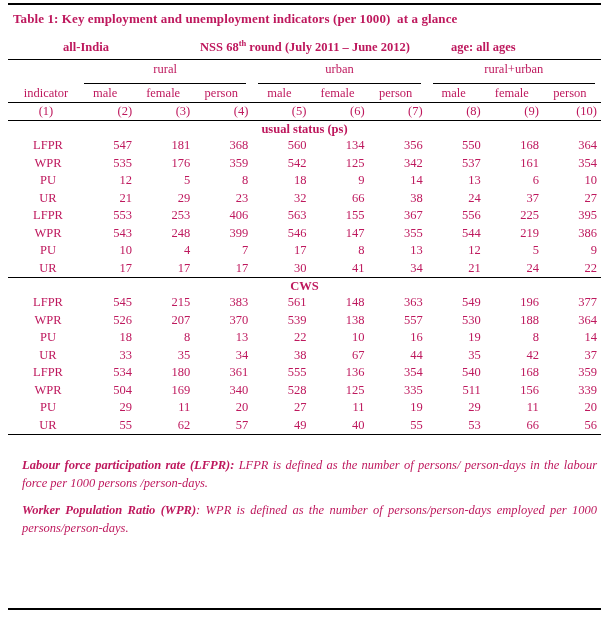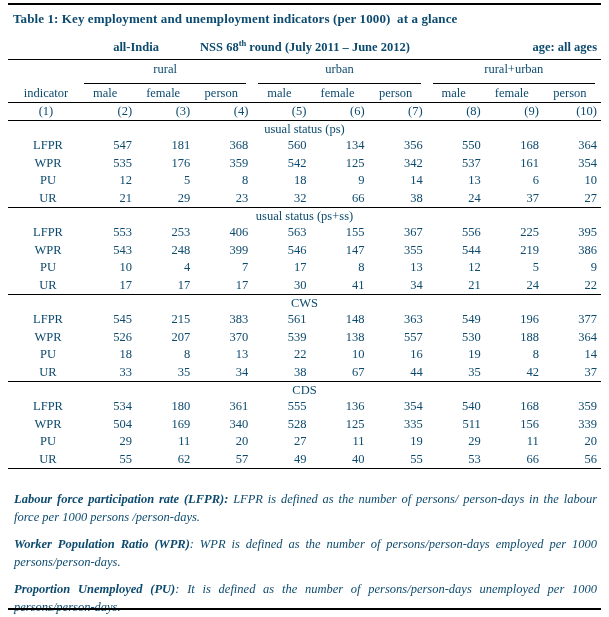--- a/index.html
+++ b/index.html
@@ -1,43 +1,43 @@
 <!DOCTYPE html>
 <html><head>
 <meta charset="utf-8">
 <style>
   html, body { margin: 0; padding: 0; background: #fff; }
   .page {
     position: relative;
     width: 609px; height: 617px;
     background: #fff;
-    color: #0c4a6e;
+    color: #be185d;
     font-family: "Liberation Serif", serif;
     box-sizing: border-box;
     padding: 0 8px;
     overflow: hidden;
   }
   .rule-top { border-top: 2px solid #000; margin-top: 3px; }
   .title {
     font-weight: bold;
     font-size: 13px;
     padding: 6px 5px 11px 5px;
     letter-spacing: 0.1px;
   }
   .meta {
     display: flex;
     align-items: baseline;
     font-weight: bold;
     font-size: 12.5px;
     padding: 2px 2px 4px 5px;
     border-bottom: 1.5px solid #000;
   }
-  .meta-left  { flex: 1; text-align: right; }
+  .meta-left  { flex: 1; text-align: center; }
   .meta-center{ flex: 2; text-align: center; }
-  .meta-right { flex: 1; text-align: right; padding-right: 2px; }
+  .meta-right { flex: 1; padding-right: 2px; }
   sup.th { font-size: 8.5px; vertical-align: super; line-height: 0; }
 
   table.main {
     width: 100%;
     border-collapse: collapse;
     table-layout: fixed;
     font-size: 12.5px;
     border-bottom: 1px solid #000;
   }
   col.c-ind { width: 70px; }
@@ -60,21 +60,21 @@
     padding-left: 10px;
   }
   tr.nums td {
     border-bottom: 1px solid #000;
     text-align: right;
     padding: 1px 4px 2px 0;
     line-height: 14px;
   }
   td.section {
     text-align: center;
-    font-weight: normal;
+    font-weight: bold;
     padding: 1px 0 1px 0;
     line-height: 14px;
   }
   td.section.topline { border-top: 1px solid #000; }
   td.ind {
     font-weight: normal;
     text-align: center;
     padding: 1px 0 1px 10px;
     line-height: 15.5px;
   }
@@ -83,20 +83,21 @@
     padding: 1px 4px 1px 0;
     line-height: 15.5px;
   }
 
   .footnotes {
     margin-top: 21px;
     padding: 0 4px 0 6px;
     font-size: 12.5px;
     font-style: italic;
     text-align: justify;
+    margin-left: 8px;
   }
   p.footnote { margin: 0 0 9px 0; line-height: 18px; }
   .fn-term { font-weight: bold; }
   .rule-bottom {
     position: absolute;
     left: 8px; right: 8px; bottom: 7px;
     border-top: 2px solid #000;
   }
 </style>
 </head>
@@ -210,23 +211,20 @@
           <td class="num">29</td>
           <td class="num">23</td>
           <td class="num">32</td>
           <td class="num">66</td>
           <td class="num">38</td>
           <td class="num">24</td>
           <td class="num">37</td>
           <td class="num">27</td>
         </tr>
         <tr>
-          <td colspan="10" class="section topline">usual status (ps+ss)</td>
-        </tr>
-        <tr>
           <td class="ind">LFPR</td>
           <td class="num">553</td>
           <td class="num">253</td>
           <td class="num">406</td>
           <td class="num">563</td>
           <td class="num">155</td>
           <td class="num">367</td>
           <td class="num">556</td>
           <td class="num">225</td>
           <td class="num">395</td>
@@ -312,23 +310,20 @@
           <td class="num">35</td>
           <td class="num">34</td>
           <td class="num">38</td>
           <td class="num">67</td>
           <td class="num">44</td>
           <td class="num">35</td>
           <td class="num">42</td>
           <td class="num">37</td>
         </tr>
         <tr>
-          <td colspan="10" class="section topline">CDS</td>
-        </tr>
-        <tr>
           <td class="ind">LFPR</td>
           <td class="num">534</td>
           <td class="num">180</td>
           <td class="num">361</td>
           <td class="num">555</td>
           <td class="num">136</td>
           <td class="num">354</td>
           <td class="num">540</td>
           <td class="num">168</td>
           <td class="num">359</td>
@@ -368,18 +363,17 @@
           <td class="num">53</td>
           <td class="num">66</td>
           <td class="num">56</td>
         </tr>
       </tbody>
   </table>
 
   <div class="footnotes">
     <p class="footnote"><span class="fn-term">Labour force participation rate (LFPR):</span><span> LFPR is defined as the number of persons/ person-days in the labour force per 1000 persons /person-days.</span></p>
     <p class="footnote"><span class="fn-term">Worker Population Ratio (WPR)</span><span>: WPR is defined as the number of persons/person-days employed per 1000 persons/person-days.</span></p>
-    <p class="footnote"><span class="fn-term">Proportion Unemployed (PU)</span><span>: It is defined as the number of persons/person-days unemployed per 1000 persons/person-days.</span></p>
 
   </div>
 
   <div class="rule-bottom"></div>
 </div>
 
 </body></html>

